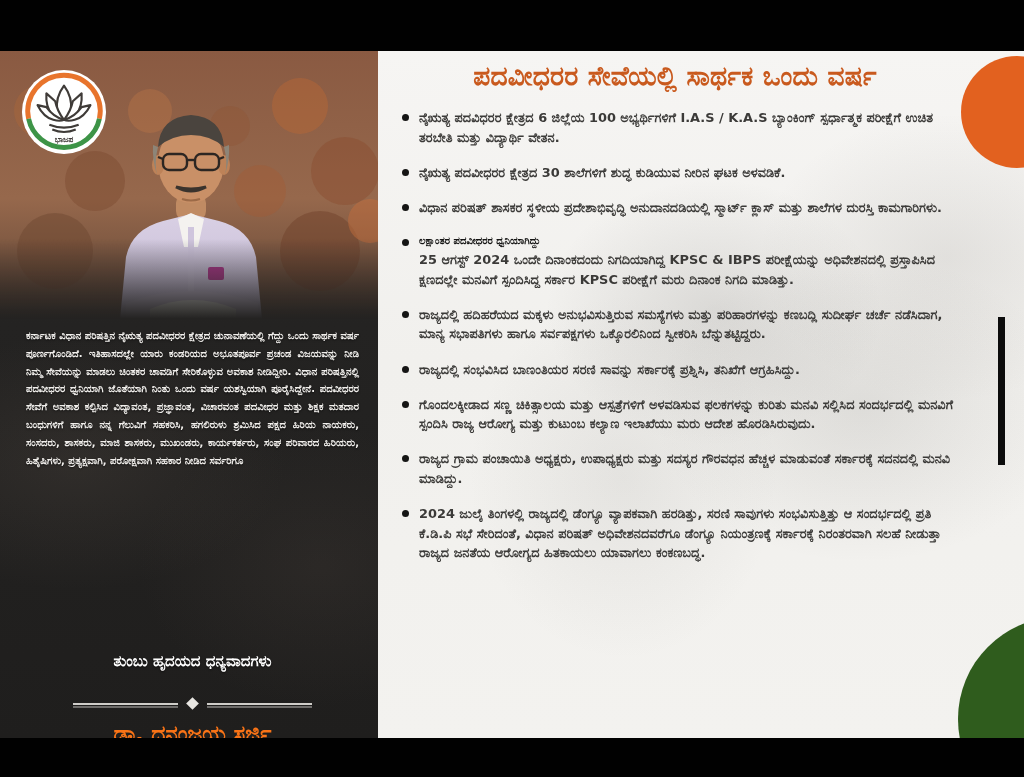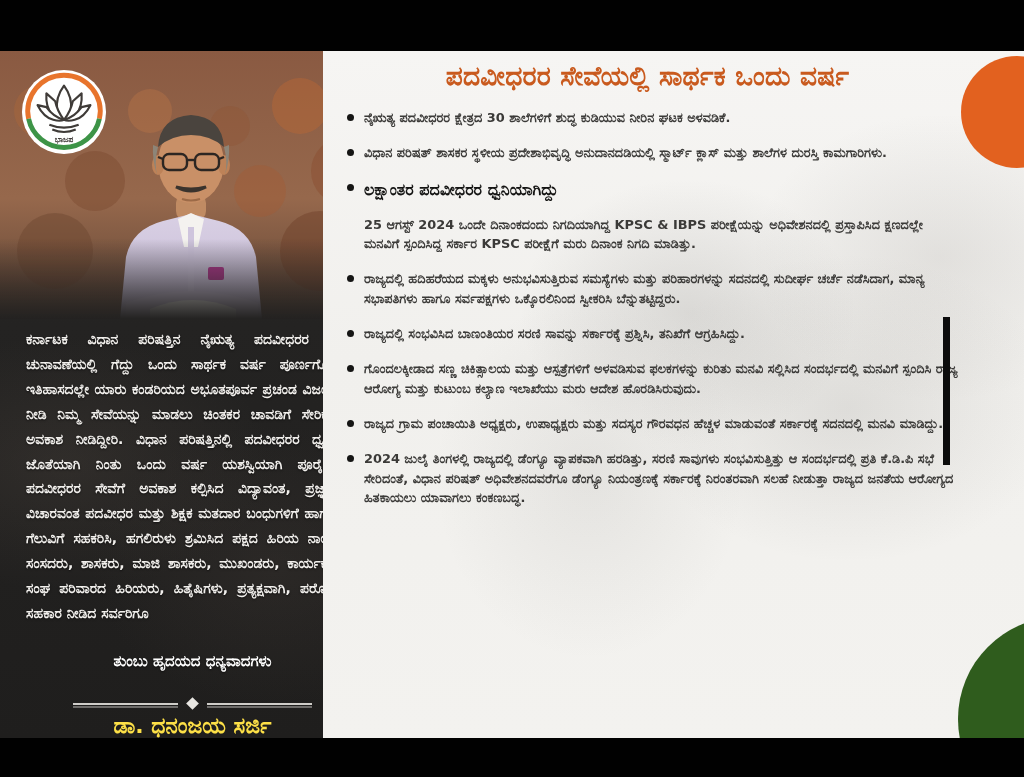--- a/index.html
+++ b/index.html
@@ -4,29 +4,29 @@
 <style>
   html,body{margin:0;padding:0;background:#000;}
   *{box-sizing:border-box;}
   body{font-family:"DejaVu Sans","Liberation Sans",sans-serif;}
   .stage{position:relative;width:1024px;height:777px;background:#000;overflow:hidden;margin:0 auto;}
   .bar{position:absolute;left:0;width:1024px;background:#010101;z-index:30;}
   .bar-top{top:0;height:51px;}
   .bar-bottom{top:738px;height:39px;}
   .content{position:absolute;top:51px;left:0;width:1024px;height:687px;display:flex;}
   
-  .left-panel{position:relative;width:323px;height:687px;background:#232221;overflow:hidden;flex:none;}
+  .left-panel{position:relative;width:378px;height:687px;background:#232221;overflow:hidden;flex:none;}
   .left-texture{position:absolute;inset:0;background:
     radial-gradient(ellipse 300px 180px at 20% 60%, rgba(90,80,72,.25), transparent 70%),
     radial-gradient(ellipse 260px 200px at 85% 75%, rgba(80,70,64,.22), transparent 70%),
     linear-gradient(180deg,#2b2a28 0%,#242322 40%,#1f1e1d 100%);}
   .photo-area{position:absolute;top:0;left:0;width:385px;height:268px;}
   .bjp-logo{position:absolute;top:17px;left:20px;width:88px;height:88px;z-index:5;}
   .message{position:absolute;top:276px;left:0;width:385px;padding:0 26px;color:#f1efec;
-    font-size:14px;line-height:1.78;text-align:justify;font-weight:600;z-index:4;
+    font-size:10px;line-height:1.78;text-align:justify;font-weight:600;z-index:4;
     text-shadow:0 1px 2px rgba(0,0,0,.6);}
   .thanks{position:absolute;top:601px;left:0;width:385px;text-align:center;color:#ffffff;
     font-size:15px;font-weight:800;z-index:4;text-shadow:0 1px 2px rgba(0,0,0,.6);}
   .divider{position:absolute;top:648px;left:0;width:385px;display:flex;align-items:center;justify-content:center;gap:10px;z-index:4;}
   .divider .line{width:105px;height:2px;background:#cfcdc9;box-shadow:0 3px 0 rgba(207,205,201,.45);}
   .divider .diamond{width:9px;height:9px;background:#e8e6e2;transform:rotate(45deg);}
   .sign-name{position:absolute;top:662px;left:0;width:385px;text-align:center;
     font-size:22px;font-weight:800;z-index:4;}
   
   .right-panel{position:relative;flex:1;height:687px;overflow:hidden;
@@ -38,21 +38,21 @@
     radial-gradient(ellipse 260px 200px at 88% 30%, rgba(120,115,110,.14), transparent 72%);}
   .circle-orange{position:absolute;width:112px;height:112px;border-radius:50%;right:-49px;top:5px;z-index:6;}
   .circle-green{position:absolute;width:204px;height:204px;border-radius:50%;right:-138px;top:566px;z-index:6;}
   .scroll-indicator{position:absolute;left:620px;top:266px;width:7px;height:148px;background:#0c0c0c;z-index:8;}
   .r-title{position:relative;margin:9px 70px 0 18px;text-align:center;
     font-size:26.5px;font-weight:800;z-index:5;letter-spacing:.2px;}
   .achv-list{position:relative;list-style:none;margin:16px 0 0 0;padding:0 66px 0 24px;z-index:5;}
   .achv{position:relative;margin-bottom:15.5px;padding-left:17px;color:#3b3a38;
     font-size:12.9px;line-height:1.52;font-weight:600;}
   .achv::before{content:"";position:absolute;left:0;top:6px;width:7px;height:7px;border-radius:50%;background:#151514;}
-  .achv-heading{font-weight:800;color:#141413;font-size:16px;margin-bottom:12px;}
+  .achv-heading{font-weight:800;color:#141413;font-size:10px;margin-bottom:2px;}
   .achv-text{}
 </style>
 </head>
 <body>
 
 <div class="stage">
 
   <div class="bar bar-top"></div>
   <div class="bar bar-bottom"></div>
 
@@ -157,45 +157,48 @@
       </div>
 
       <div class="thanks">ತುಂಬು ಹೃದಯದ ಧನ್ಯವಾದಗಳು</div>
 
       <div class="divider">
         <div class="line"></div>
         <div class="diamond"></div>
         <div class="line"></div>
       </div>
 
-      <div class="sign-name" style="color: #fde047;">ಡಾ. ಧನಂಜಯ ಸರ್ಜಿ</div>
+      <div class="sign-name" style="color: #f97316; margin-top: 8px;">ಡಾ. ಧನಂಜಯ ಸರ್ಜಿ</div>
 
     </div>
 
     <div class="right-panel">
       <div class="faint-crowd"></div>
       <div class="circle-orange" style="background: rgb(226, 97, 31);"></div>
       <div class="circle-green" style="background: rgb(47, 92, 29);"></div>
       <div class="scroll-indicator"></div>
 
       <div class="r-title" style="color: rgb(201, 90, 30); text-align: center;">ಪದವೀಧರರ ಸೇವೆಯಲ್ಲಿ ಸಾರ್ಥಕ ಒಂದು ವರ್ಷ</div>
 
       <ul class="achv-list">
           <li class="achv">
+            <div class="achv-text">ನೈಋತ್ಯ ಪದವಿಧರರ ಕ್ಷೇತ್ರದ 6 ಜಿಲ್ಲೆಯ 100 ಅಭ್ಯರ್ಥಿಗಳಿಗೆ I.A.S / K.A.S ಬ್ಯಾಂಕಿಂಗ್ ಸ್ಪರ್ಧಾತ್ಮಕ ಪರೀಕ್ಷೆಗೆ ಉಚಿತ ತರಬೇತಿ ಮತ್ತು ವಿದ್ಯಾರ್ಥಿ ವೇತನ.</div>
+          </li>
+          <li class="achv">
             <div class="achv-text">ನೈಋತ್ಯ ಪದವೀಧರರ ಕ್ಷೇತ್ರದ 30 ಶಾಲೆಗಳಿಗೆ ಶುದ್ಧ ಕುಡಿಯುವ ನೀರಿನ ಘಟಕ ಅಳವಡಿಕೆ.</div>
           </li>
           <li class="achv">
             <div class="achv-text">ವಿಧಾನ ಪರಿಷತ್ ಶಾಸಕರ ಸ್ಥಳೀಯ ಪ್ರದೇಶಾಭಿವೃದ್ಧಿ ಅನುದಾನದಡಿಯಲ್ಲಿ ಸ್ಮಾರ್ಟ್ ಕ್ಲಾಸ್ ಮತ್ತು ಶಾಲೆಗಳ ದುರಸ್ತಿ ಕಾಮಗಾರಿಗಳು.</div>
           </li>
           <li class="achv">
             <div class="achv-heading">ಲಕ್ಷಾಂತರ ಪದವೀಧರರ ಧ್ವನಿಯಾಗಿದ್ದು</div>
             <div class="achv-text">25 ಆಗಸ್ಟ್ 2024 ಒಂದೇ ದಿನಾಂಕದಂದು ನಿಗದಿಯಾಗಿದ್ದ KPSC &amp; IBPS ಪರೀಕ್ಷೆಯನ್ನು ಅಧಿವೇಶನದಲ್ಲಿ ಪ್ರಸ್ತಾಪಿಸಿದ ಕ್ಷಣದಲ್ಲೇ ಮನವಿಗೆ ಸ್ಪಂದಿಸಿದ್ದ ಸರ್ಕಾರ KPSC ಪರೀಕ್ಷೆಗೆ ಮರು ದಿನಾಂಕ ನಿಗದಿ ಮಾಡಿತ್ತು.</div>
           </li>
           <li class="achv">
-            <div class="achv-text">ರಾಜ್ಯದಲ್ಲಿ ಹದಿಹರೆಯದ ಮಕ್ಕಳು ಅನುಭವಿಸುತ್ತಿರುವ ಸಮಸ್ಯೆಗಳು ಮತ್ತು ಪರಿಹಾರಗಳನ್ನು ಸದನದಲ್ಲಿ ಸುದೀರ್ಘ ಚರ್ಚೆ ನಡೆಸಿದಾಗ, ಮಾನ್ಯ ಸಭಾಪತಿಗಳು ಹಾಗೂ ಸರ್ವಪಕ್ಷಗಳು ಒಕ್ಕೊರಲಿನಿಂದ ಸ್ವೀಕರಿಸಿ ಬೆನ್ನುತಟ್ಟಿದ್ದರು.</div>
+            <div class="achv-text">ರಾಜ್ಯದಲ್ಲಿ ಹದಿಹರೆಯದ ಮಕ್ಕಳು ಅನುಭವಿಸುತ್ತಿರುವ ಸಮಸ್ಯೆಗಳು ಮತ್ತು ಪರಿಹಾರಗಳನ್ನು ಕಣಬದ್ಲಿ ಸುದೀರ್ಘ ಚರ್ಚೆ ನಡೆಸಿದಾಗ, ಮಾನ್ಯ ಸಭಾಪತಿಗಳು ಹಾಗೂ ಸರ್ವಪಕ್ಷಗಳು ಒಕ್ಕೊರಲಿನಿಂದ ಸ್ವೀಕರಿಸಿ ಬೆನ್ನುತಟ್ಟಿದ್ದರು.</div>
           </li>
           <li class="achv">
             <div class="achv-text">ರಾಜ್ಯದಲ್ಲಿ ಸಂಭವಿಸಿದ ಬಾಣಂತಿಯರ ಸರಣಿ ಸಾವನ್ನು ಸರ್ಕಾರಕ್ಕೆ ಪ್ರಶ್ನಿಸಿ, ತನಿಖೆಗೆ ಆಗ್ರಹಿಸಿದ್ದು.</div>
           </li>
           <li class="achv">
             <div class="achv-text">ಗೊಂದಲಕ್ಕೀಡಾದ ಸಣ್ಣ ಚಿಕಿತ್ಸಾಲಯ ಮತ್ತು ಆಸ್ಪತ್ರೆಗಳಿಗೆ ಅಳವಡಿಸುವ ಫಲಕಗಳನ್ನು ಕುರಿತು ಮನವಿ ಸಲ್ಲಿಸಿದ ಸಂದರ್ಭದಲ್ಲಿ ಮನವಿಗೆ ಸ್ಪಂದಿಸಿ ರಾಜ್ಯ ಆರೋಗ್ಯ ಮತ್ತು ಕುಟುಂಬ ಕಲ್ಯಾಣ ಇಲಾಖೆಯು ಮರು ಆದೇಶ ಹೊರಡಿಸಿರುವುದು.</div>
           </li>
           <li class="achv">
             <div class="achv-text">ರಾಜ್ಯದ ಗ್ರಾಮ ಪಂಚಾಯಿತಿ ಅಧ್ಯಕ್ಷರು, ಉಪಾಧ್ಯಕ್ಷರು ಮತ್ತು ಸದಸ್ಯರ ಗೌರವಧನ ಹೆಚ್ಚಳ ಮಾಡುವಂತೆ ಸರ್ಕಾರಕ್ಕೆ ಸದನದಲ್ಲಿ ಮನವಿ ಮಾಡಿದ್ದು.</div>
           </li>

